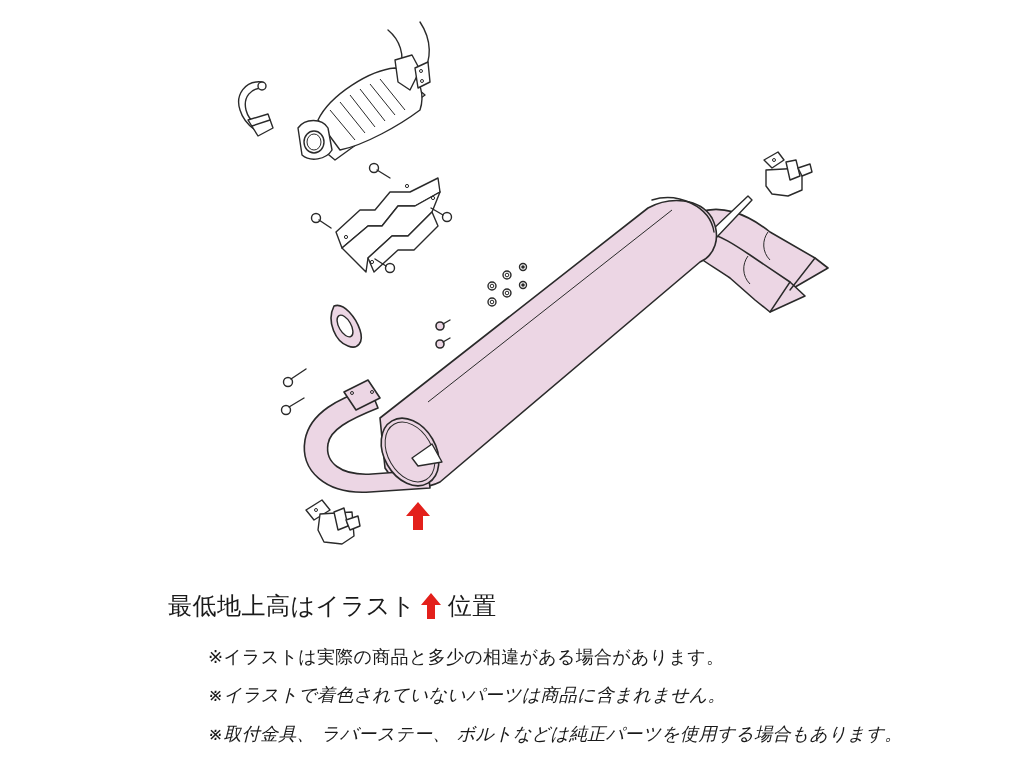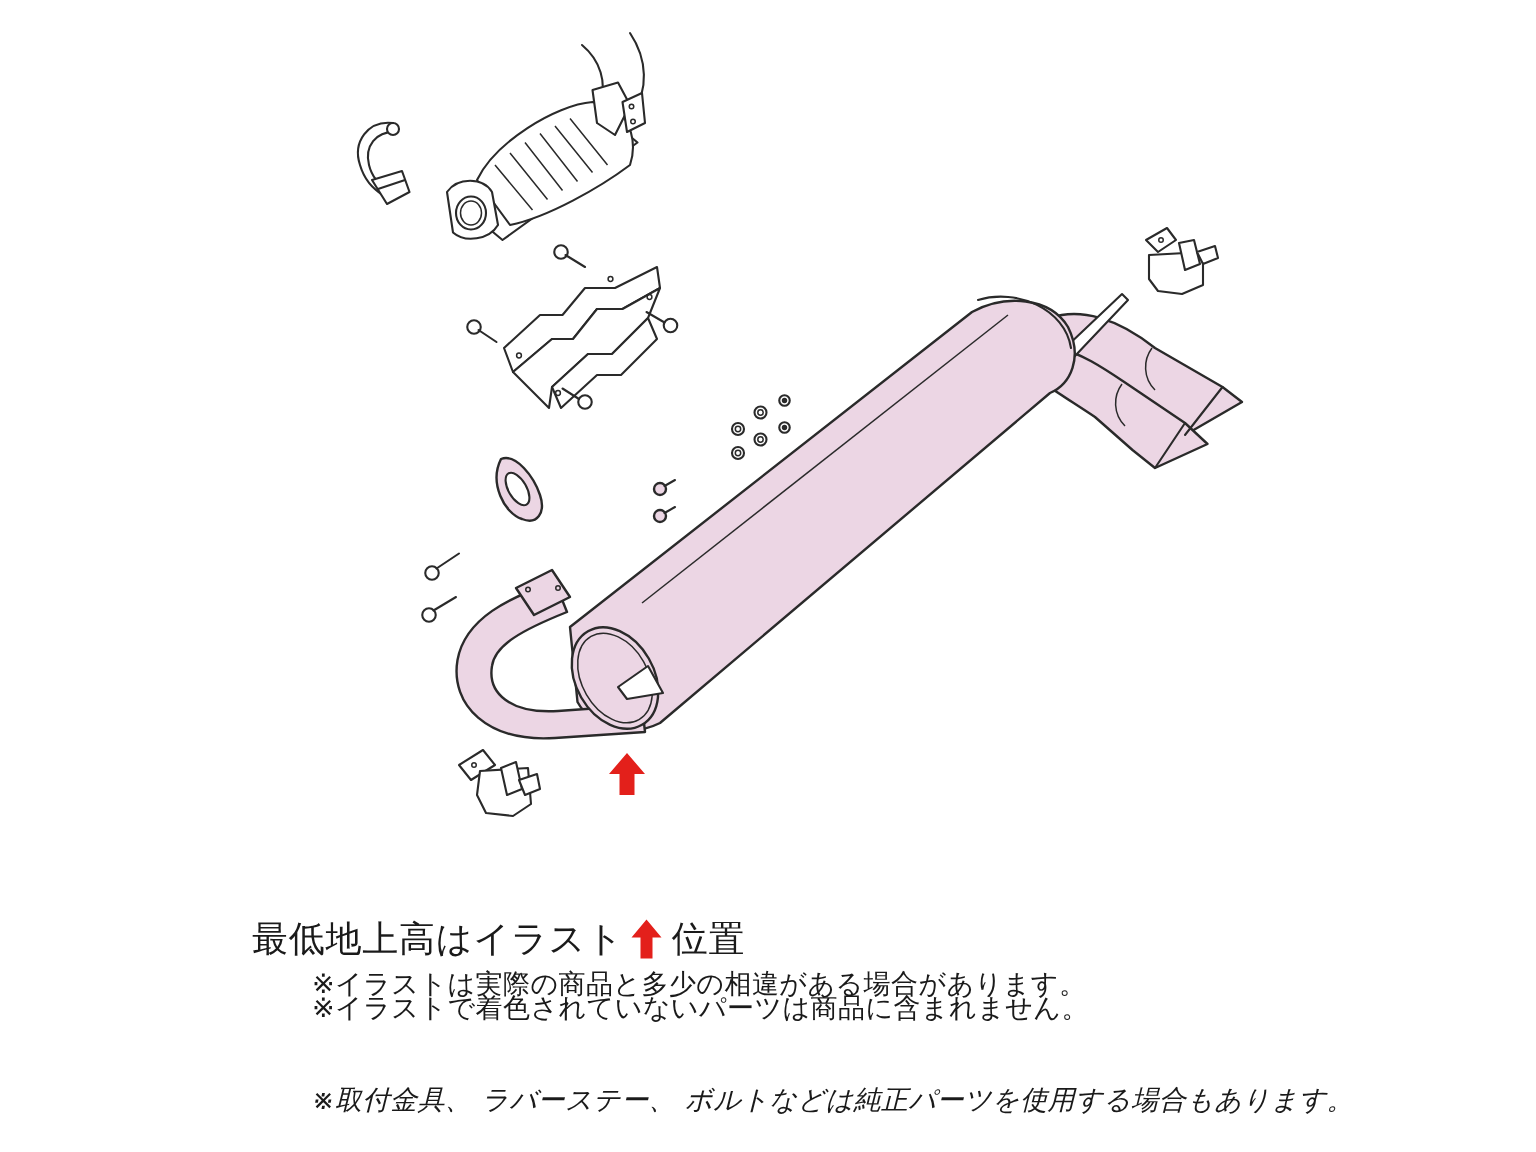--- a/index.html
+++ b/index.html
@@ -1,24 +1,24 @@
 <!DOCTYPE html>
 <html><head>
   <meta charset="utf-8">
   <style>
     html, body { margin: 0; padding: 0; background: #ffffff; }
     body { width: 1024px; height: 768px; position: relative; overflow: hidden;
            font-family: "DejaVu Sans", sans-serif; color: #1a1a1a; }
     #illustration { position: absolute; left: 0; top: 0; width: 1024px; height: 570px; }
     .caption { position: absolute; left: 168px; top: 590px; font-size: 24px; line-height: 32px;
-               display: flex; align-items: center; white-space: nowrap; letter-spacing: 0.5px; margin-top: 20px; }
+               display: flex; align-items: center; white-space: nowrap; letter-spacing: 0.5px; }
     .caption .arrow { display: inline-block; width: 22px; height: 28px; margin: 0 6px 0 4px; }
     .note { position: absolute; left: 160px; font-size: 18px; line-height: 24px; white-space: nowrap; letter-spacing: 0.3px; margin-left: 48px; }
     .note1 { top: 645px; }
-    .note2 { top: 661px; }
+    .note2 { top: 683px; font-style: italic; }
     .note3 { top: 722px; font-style: italic; }
     .ln { stroke: #2a2a2a; stroke-width: 1.4; fill: none; stroke-linejoin: round; stroke-linecap: round; }
     .lnf { stroke: #2a2a2a; stroke-width: 1.4; fill: #ffffff; stroke-linejoin: round; }
     .pink { stroke: #2a2a2a; stroke-width: 1.6; fill: #ecd6e4; stroke-linejoin: round; }
     .thin { stroke: #2a2a2a; stroke-width: 1; fill: none; }
   </style>
 </head>
 <body>
 
 <svg id="illustration" viewBox="0 0 1024 570" xmlns="http://www.w3.org/2000/svg">

